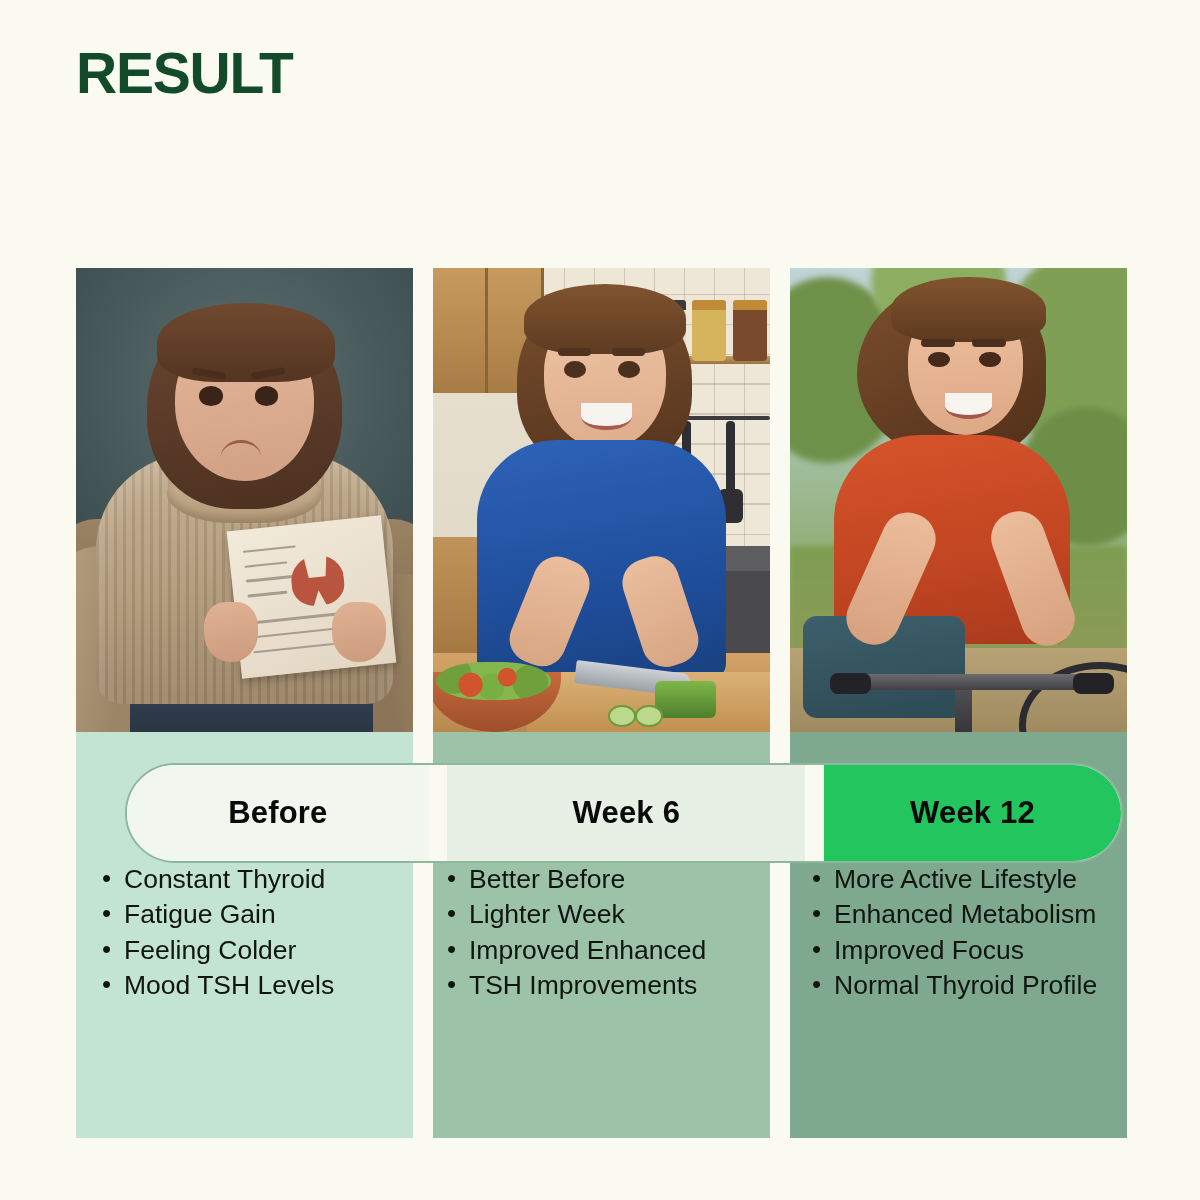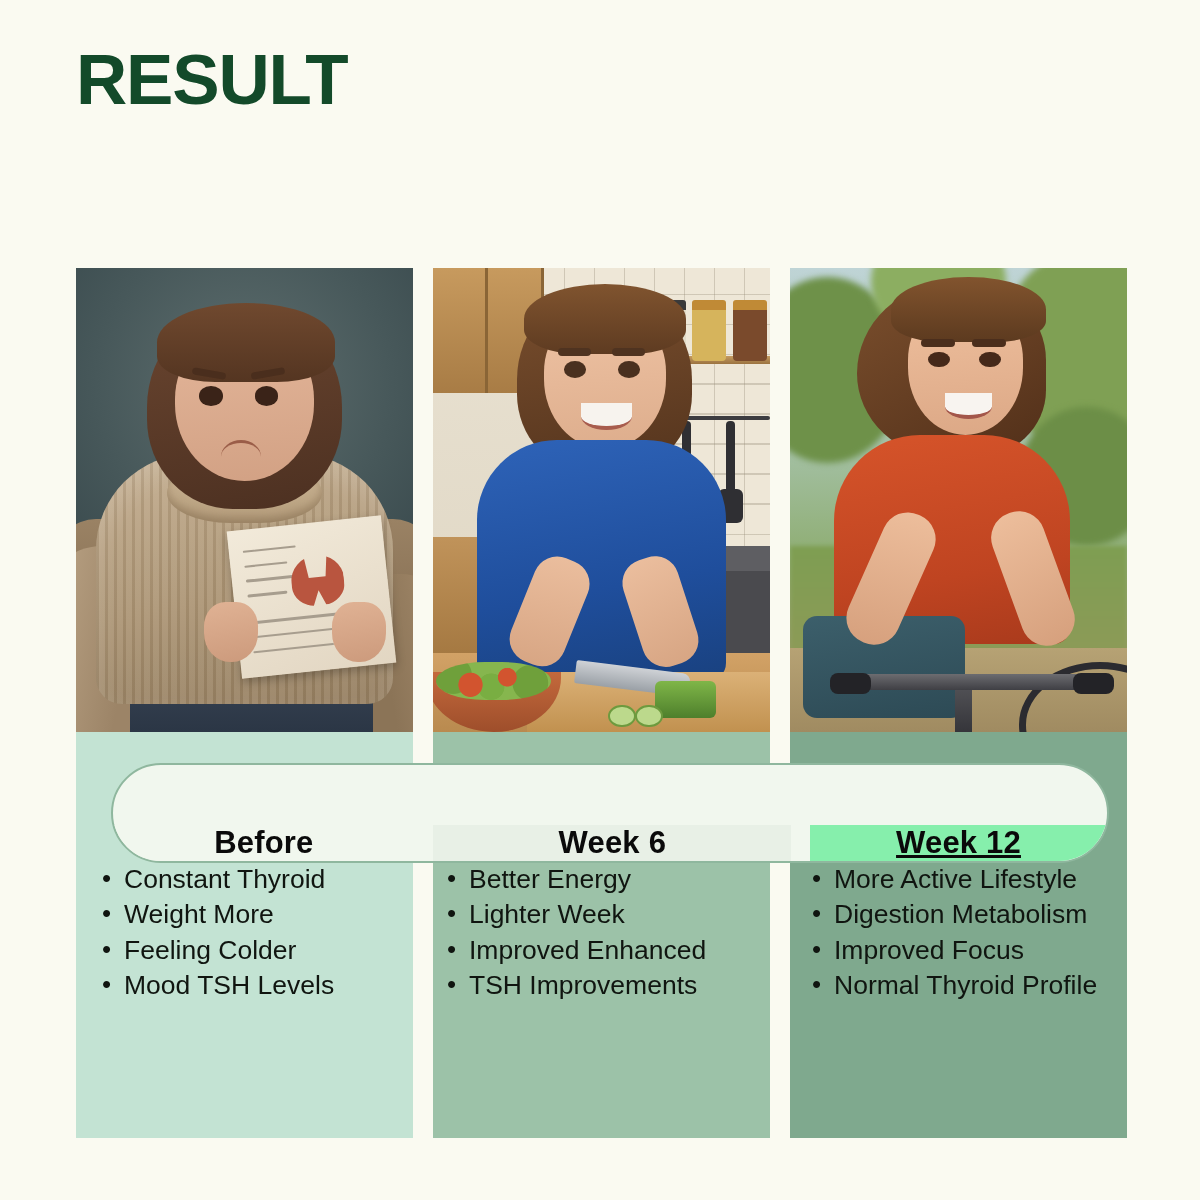--- a/index.html
+++ b/index.html
@@ -17,21 +17,21 @@
 
   
   #title-block {
     position: absolute;
     left: 76px;
     top: 44px;
     width: 1060px;
   }
   .title-line {
     font-weight: 900;
-    font-size: 71px;
+    font-size: 57px;
     line-height: 1.02;
     letter-spacing: -1.2px;
     display: block;
     font-family: "Liberation Sans", sans-serif;
   }
   #title-line-1 { color: #134A2A; }
   #title-line-2 { color: #0B0B0B; font-size: 74px; }
 
   
   #columns {
@@ -392,47 +392,46 @@
     width: 22px;
     text-align: left;
     font-size: 26px;
     line-height: 1.30;
   }
   .bullets li .btext { flex: 1 1 auto; }
 
   
   #label-pill {
     position: absolute;
-    left: 111px;
+    left: 125px;
     top: 763px;
     width: 998px;
     height: 100px;
     border: 2px solid #8FB79E;
     border-radius: 52px;
     background: #F1F7EE;
     display: flex;
     overflow: hidden;
     box-sizing: border-box;
-    align-items: flex-end;
   }
   .pill-seg {
     display: flex;
     align-items: center;
     justify-content: center;
     color: #0A0A0A;
     font-size: 31px;
     font-weight: 700;
     letter-spacing: .2px;
     box-sizing: border-box;
     font-family: "Liberation Sans", sans-serif;
   }
   #pill-seg-1 { width: 322px; background: #F1F7EE; }
   .pill-gap   { width: 20px; background: #FAFAF1; }
   #pill-seg-2 { width: 382px; background: #E8F0E6; }
-  #pill-seg-3 { width: 317px; background: #86efac; text-decoration: underline; }
+  #pill-seg-3 { width: 317px; background: #22c55e; }
 </style>
 </head>
 <body>
 
 <div id="title-block">
   <span class="title-line" id="title-line-1">RESULT</span>
 </div>
 
 <div id="columns">
 
@@ -471,21 +470,21 @@
     </div>
 
     <div class="info">
       <ul class="bullets">
         <li>
           <span class="dot">•</span>
           <span class="btext">Constant Thyroid</span>
         </li>
         <li>
           <span class="dot">•</span>
-          <span class="btext">Weight More</span>
+          <span class="btext">Fatigue Gain</span>
         </li>
         <li>
           <span class="dot">•</span>
           <span class="btext">Feeling Colder</span>
         </li>
         <li>
           <span class="dot">•</span>
           <span class="btext">Mood TSH Levels</span>
         </li>
       </ul>
@@ -527,21 +526,21 @@
       <div class="slice s1"></div>
       <div class="slice s2"></div>
       <div class="bowl"></div>
       <div class="salad"></div>
     </div>
 
     <div class="info">
       <ul class="bullets">
         <li>
           <span class="dot">•</span>
-          <span class="btext">Better Energy</span>
+          <span class="btext">Better Before</span>
         </li>
         <li>
           <span class="dot">•</span>
           <span class="btext">Lighter Week</span>
         </li>
         <li>
           <span class="dot">•</span>
           <span class="btext">Improved Enhanced</span>
         </li>
         <li>
@@ -582,21 +581,21 @@
     </div>
 
     <div class="info">
       <ul class="bullets">
         <li>
           <span class="dot">•</span>
           <span class="btext">More Active Lifestyle</span>
         </li>
         <li>
           <span class="dot">•</span>
-          <span class="btext">Digestion Metabolism</span>
+          <span class="btext">Enhanced Metabolism</span>
         </li>
         <li>
           <span class="dot">•</span>
           <span class="btext">Improved Focus</span>
         </li>
         <li>
           <span class="dot">•</span>
           <span class="btext">Normal Thyroid Profile</span>
         </li>
       </ul>

